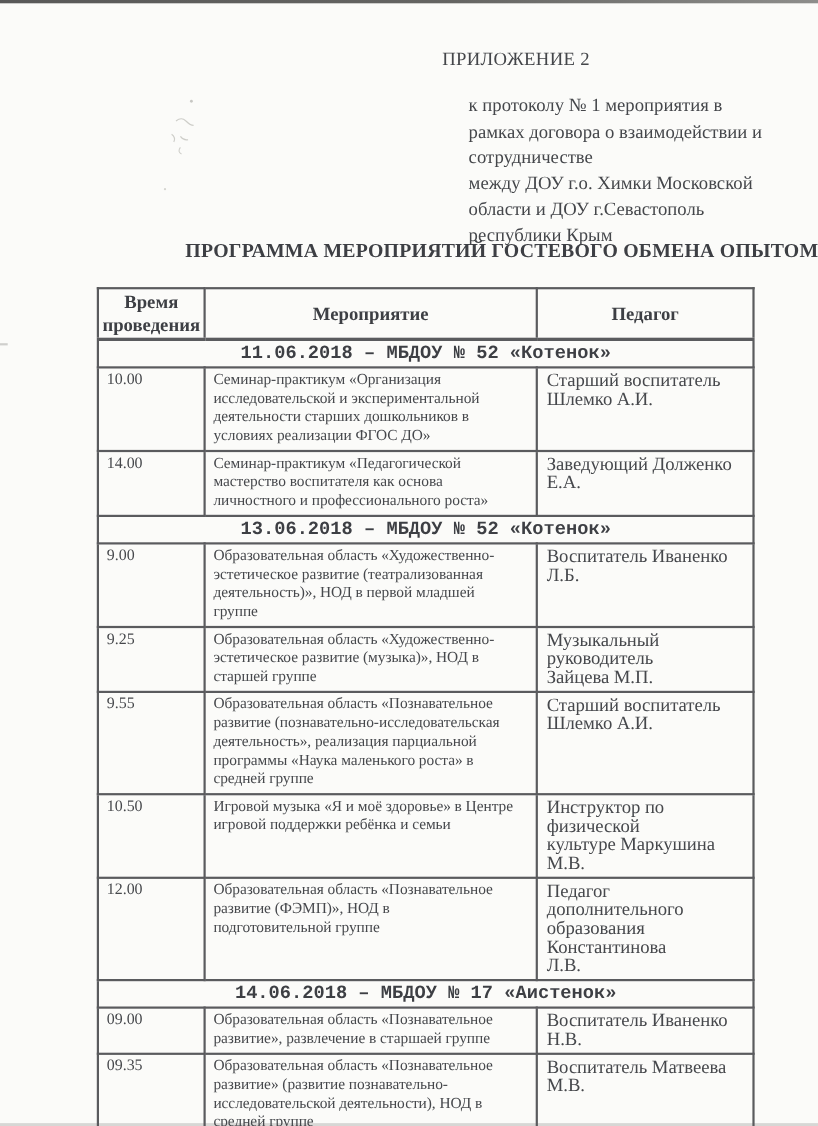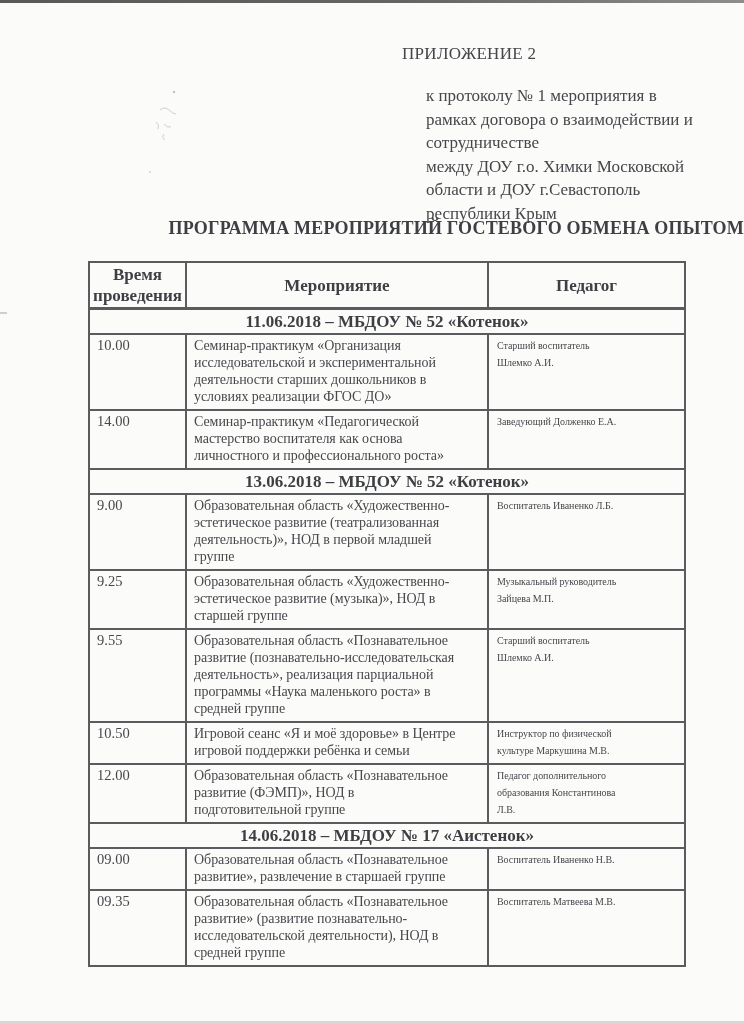--- a/index.html
+++ b/index.html
@@ -40,32 +40,32 @@
     border-collapse:collapse; table-layout:fixed;
   }
   .schedule th, .schedule td { border:2px solid #5a5b5e; }
   .schedule thead th {
     font-size:17px; font-weight:bold; color:#3d3f44;
     height:42px; vertical-align:middle; text-align:center;
     padding:1px 2px; border-bottom-width:3px; line-height:21px;
   }
   .schedule td.section {
     text-align:center; font-weight:bold; font-size:17px;
-    color:#3d3f44; padding:1px 2px; line-height:21px;
+    color:#3d3f44; padding:1px 2px; line-height:21px;font-family:Liberation Mono, monospace;
   }
   .schedule td.time {
     font-size:14.5px; vertical-align:top; padding:2px 3px 3px 7px;
   }
   .schedule td.event {
     font-size:14px; letter-spacing:-0.05px; line-height:17px;
     vertical-align:top; padding:2px 3px 4px 7px; white-space:pre-line;
     overflow:hidden;
   }
   .schedule td.pedagog {
-    font-size:10px; letter-spacing:-0.05px; line-height:17px;
+    font-size:17px; letter-spacing:-0.05px; line-height:17px;
     vertical-align:top; padding:2px 4px 4px 8px; white-space:pre-line;
     overflow:hidden;
   }
   .pencil-marks { position:absolute; left:138px; top:82px; }
 </style>
 </head>
 <body>
 
 <div class="page">
 
@@ -151,21 +151,21 @@
           <td class="event">Образовательная область «Познавательное
 развитие (познавательно-исследовательская
 деятельность», реализация парциальной
 программы «Наука маленького роста» в
 средней группе</td>
           <td class="pedagog">Старший воспитатель
 Шлемко А.И.</td>
         </tr>
         <tr>
           <td class="time">10.50</td>
-          <td class="event">Игровой сеанс «Я и моё здоровье» в Центре
+          <td class="event">Игровой музыка «Я и моё здоровье» в Центре
 игровой поддержки ребёнка и семьи</td>
           <td class="pedagog">Инструктор по физической
 культуре Маркушина М.В.</td>
         </tr>
         <tr>
           <td class="time">12.00</td>
           <td class="event">Образовательная область «Познавательное
 развитие (ФЭМП)», НОД в
 подготовительной группе</td>
           <td class="pedagog">Педагог дополнительного

